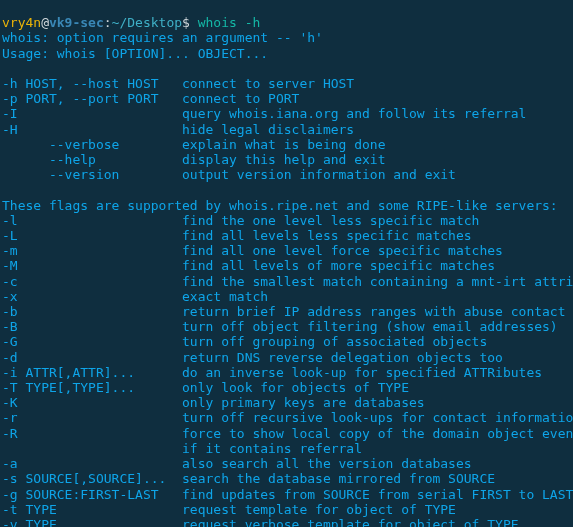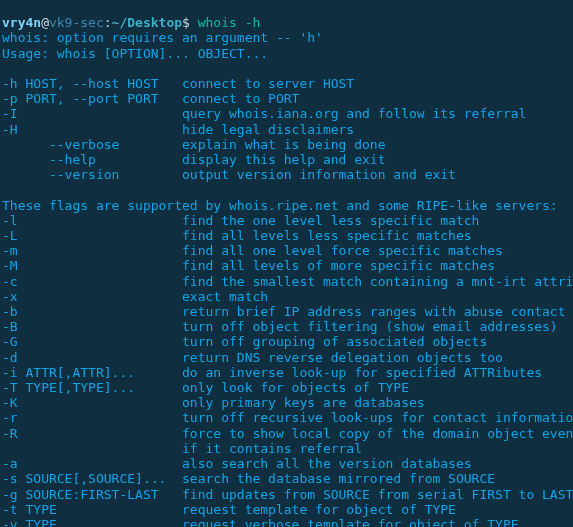--- a/index.html
+++ b/index.html
@@ -8,25 +8,25 @@
   font-family:"DejaVu Sans Mono","Liberation Mono",Consolas,monospace;
   font-size:13px;
   line-height:15.2px;
   color:#cfd7db;
   width:573px;
   height:527px;
   overflow:hidden;
   white-space:pre;
 }
 .term{padding:0 2px}
-.user{color:#7dd3fc;font-weight:bold}
+.user{color:#eab308;font-weight:normal}
 .at{color:#cfd7db}
-.host{color:#3a88b7;font-weight:normal}
+.host{color:#3a88b7;font-weight:bold}
 .colon{color:#cfd7db}
-.path{color:#3fb0c7;font-weight:bold}
+.path{color:#3fb0c7;font-weight:normal}
 .prompt{color:#cfd7db}
 .cmd{color:#14b8a6}
 .out{color:#0ea5e9}
 </style>
 </head>
 <body>
 <div class="term"><span class="user">vry4n</span><span class="at">@</span><span class="host">vk9-sec</span><span class="colon">:</span><span class="path">~/Desktop</span><span class="prompt">$ </span><span class="cmd">whois -h</span>
 <span class="out">whois: option requires an argument -- 'h'</span>
 <span class="out">Usage: whois [OPTION]... OBJECT...</span>
 <span class="out"></span>

